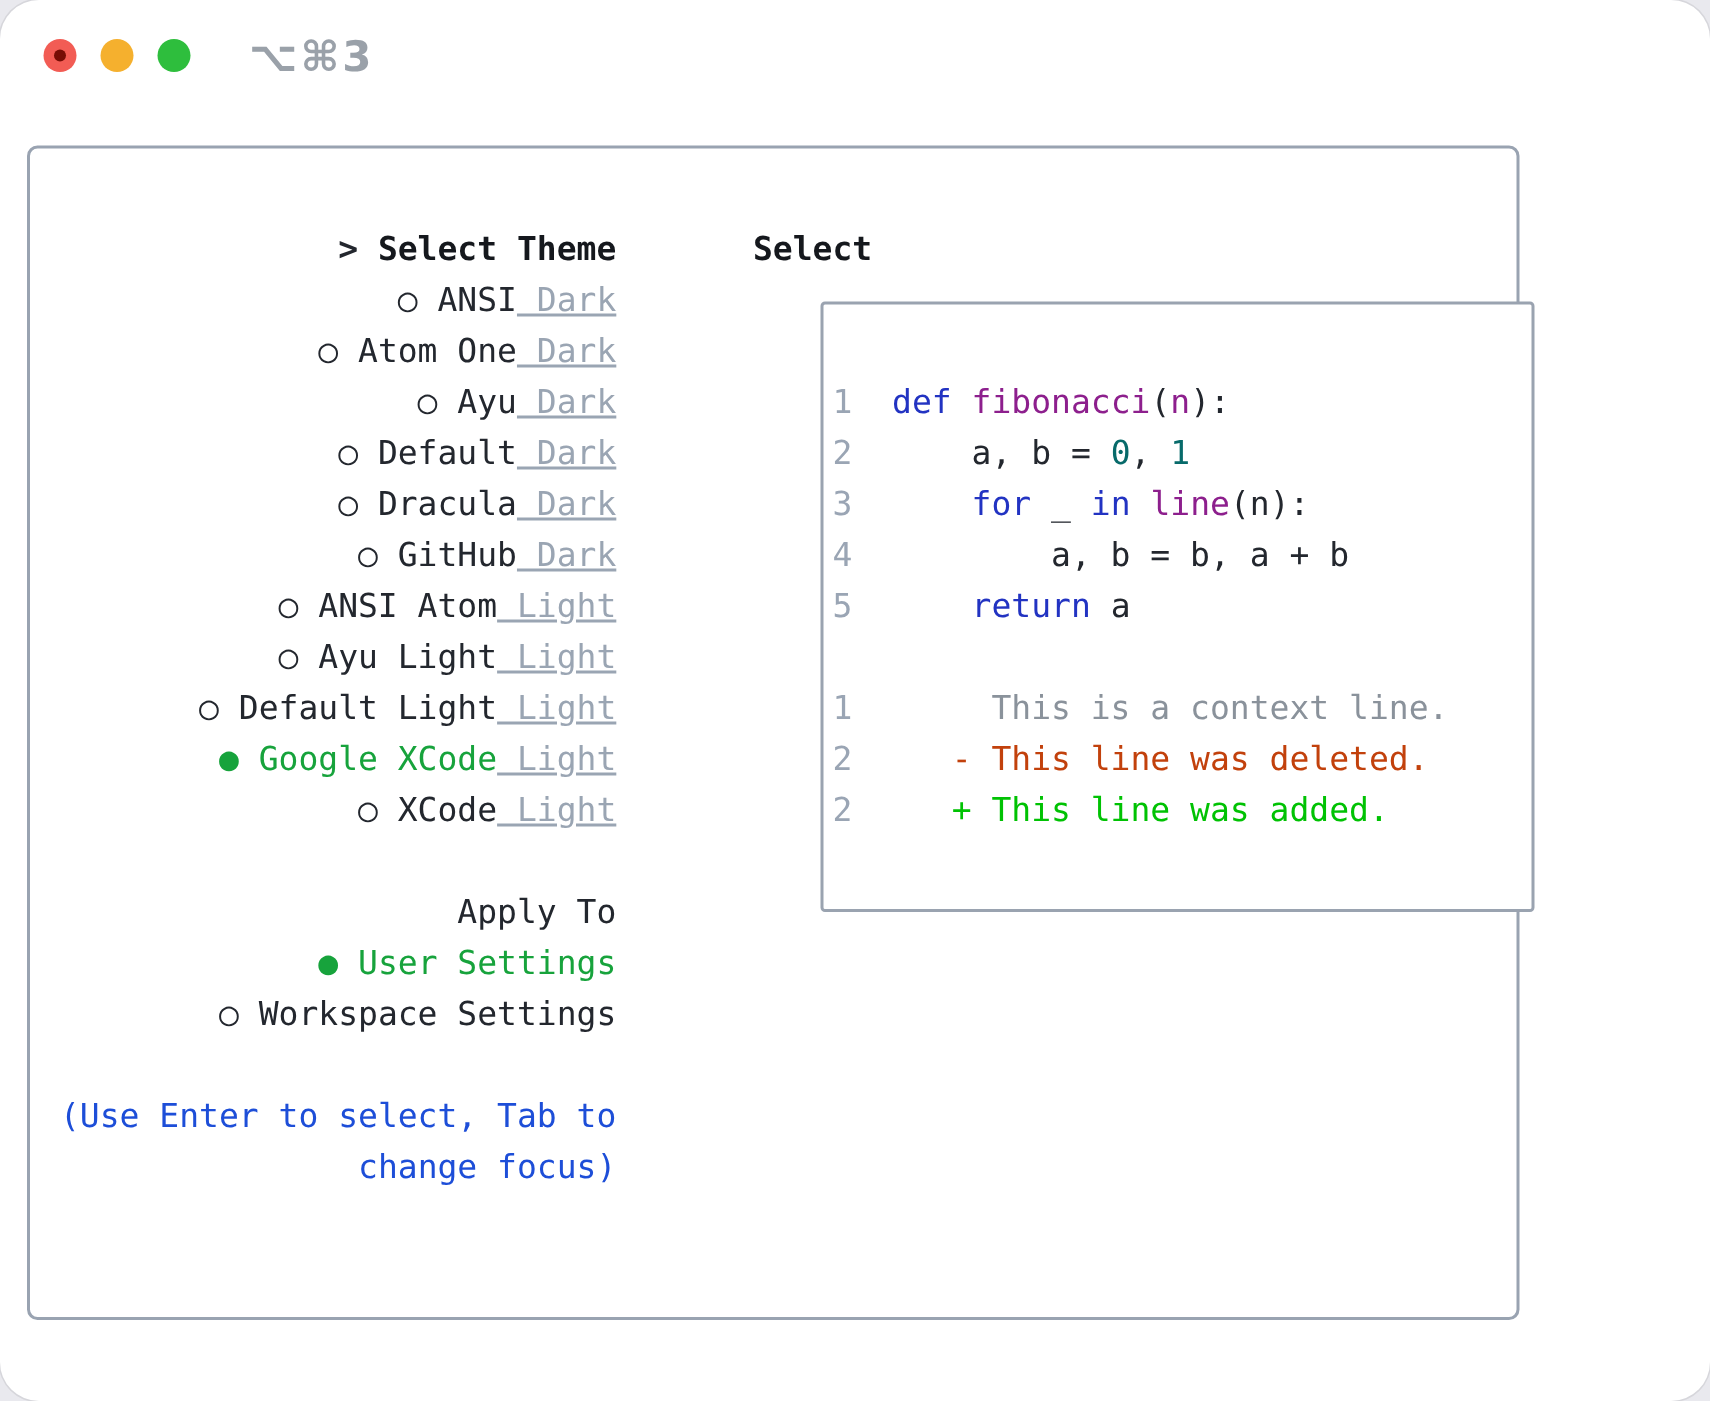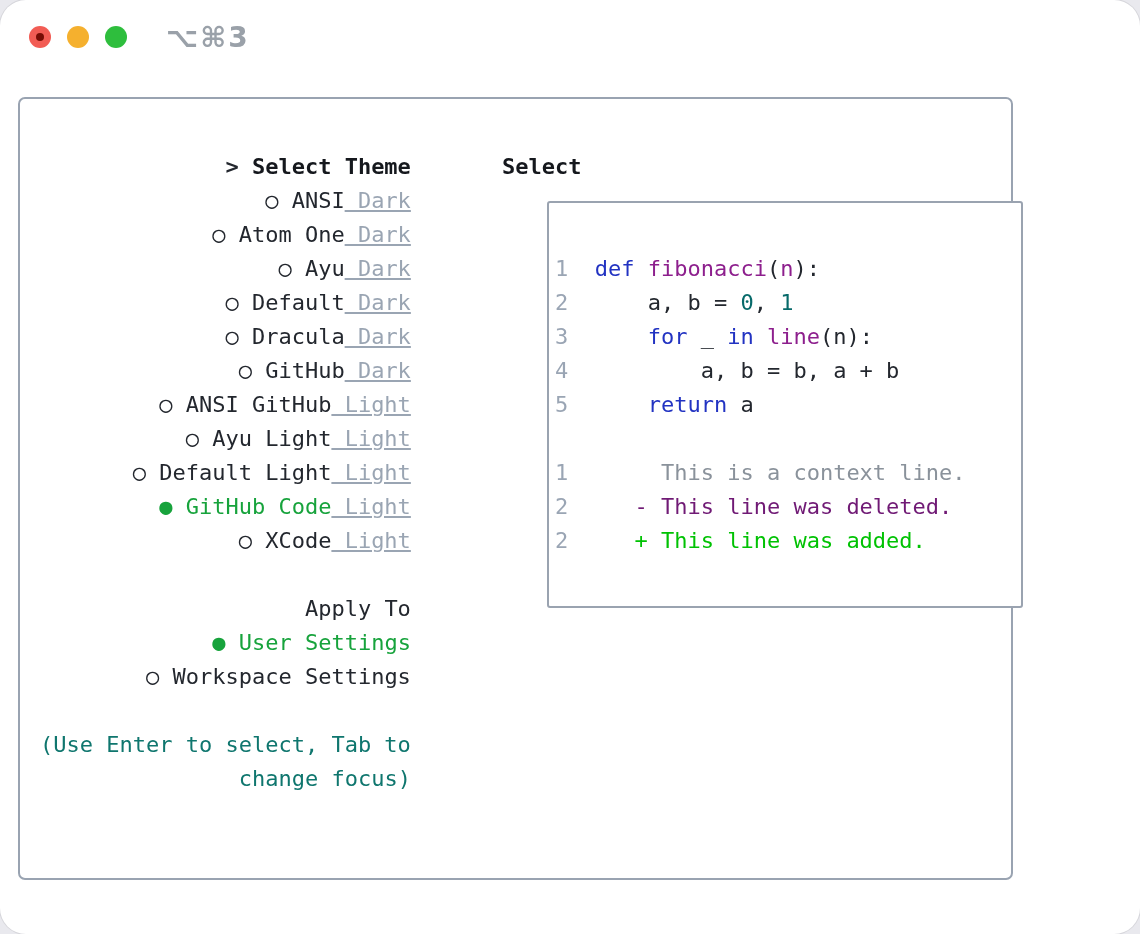--- a/index.html
+++ b/index.html
@@ -53,21 +53,21 @@
     font-size: 22px;
     color: #23272e;
     text-align: right;
   }
   
   .sidebar { position: absolute; left: 20px; top: 51px; }
   .hdr { font-weight: bold; color: #15181d; }
   .marker { color: #23272e; }
   .marker.sel, .name.sel { color: #17a33c; }
   .variant { color: #9aa5b3; text-decoration: underline; }
-  .hint { color: #0f766e; margin-top: 28px; }
+  .hint { color: #1d4ed8; margin-top: 28px; }
   
   .preview-title {
     position: absolute; left: 482px; top: 51px;
     height: 34px; line-height: 34px;
     font-size: 22px; font-weight: bold; color: #15181d;
     white-space: pre;
   }
   .preview-box {
     position: absolute; left: 490px; top: 102px;
     width: 476px; height: 407px;
@@ -81,21 +81,21 @@
   .pline { height: 34px; line-height: 34px; white-space: pre; font-size: 22px; }
   .ln {
     display: inline-block; width: 1ch; text-align: right;
     margin-right: 2ch; color: #9aa5b4;
   }
   .tok-plain    { color: #23272e; }
   .tok-keyword  { color: #2233c2; }
   .tok-function { color: #8d1f8d; }
   .tok-number   { color: #076a6a; }
   .tok-context  { color: #8a929b; }
-  .tok-deleted  { color: #701a75; }
+  .tok-deleted  { color: #c2410c; }
   .tok-added    { color: #00c203; }
 </style>
 </head>
 <body>
 
 <div class="window">
 
   <div class="titlebar">
     <div class="dot dot-close">
         <span class="inner"></span>
@@ -107,24 +107,24 @@
 
   <div class="tui-frame">
     <div class="sidebar" id="sidebar">
         <div class="row"><span class="marker hdr">&gt; </span><span class="hdr">Select Theme</span></div>
         <div class="row"><span class="marker">○ </span><span class="name">ANSI</span><span class="variant"> Dark</span></div>
         <div class="row"><span class="marker">○ </span><span class="name">Atom One</span><span class="variant"> Dark</span></div>
         <div class="row"><span class="marker">○ </span><span class="name">Ayu</span><span class="variant"> Dark</span></div>
         <div class="row"><span class="marker">○ </span><span class="name">Default</span><span class="variant"> Dark</span></div>
         <div class="row"><span class="marker">○ </span><span class="name">Dracula</span><span class="variant"> Dark</span></div>
         <div class="row"><span class="marker">○ </span><span class="name">GitHub</span><span class="variant"> Dark</span></div>
-        <div class="row"><span class="marker">○ </span><span class="name">ANSI GitHub</span><span class="variant"> Light</span></div>
+        <div class="row"><span class="marker">○ </span><span class="name">ANSI Atom</span><span class="variant"> Light</span></div>
         <div class="row"><span class="marker">○ </span><span class="name">Ayu Light</span><span class="variant"> Light</span></div>
         <div class="row"><span class="marker">○ </span><span class="name">Default Light</span><span class="variant"> Light</span></div>
-        <div class="row"><span class="marker sel">● </span><span class="name sel">GitHub Code</span><span class="variant"> Light</span></div>
+        <div class="row"><span class="marker sel">● </span><span class="name sel">Google XCode</span><span class="variant"> Light</span></div>
         <div class="row"><span class="marker">○ </span><span class="name">XCode</span><span class="variant"> Light</span></div>
         <div class="row"></div>
         <div class="row"><span class="marker">  </span><span>Apply To</span></div>
         <div class="row"><span class="marker sel">● </span><span class="name sel">User Settings</span></div>
         <div class="row"><span class="marker">○ </span><span class="name">Workspace Settings</span></div>
         <div class="row"></div>
         <div class="row"><span class="hint">(Use Enter to select, Tab to</span></div>
         <div class="row"><span class="hint">change focus)</span></div>
       </div>
 

